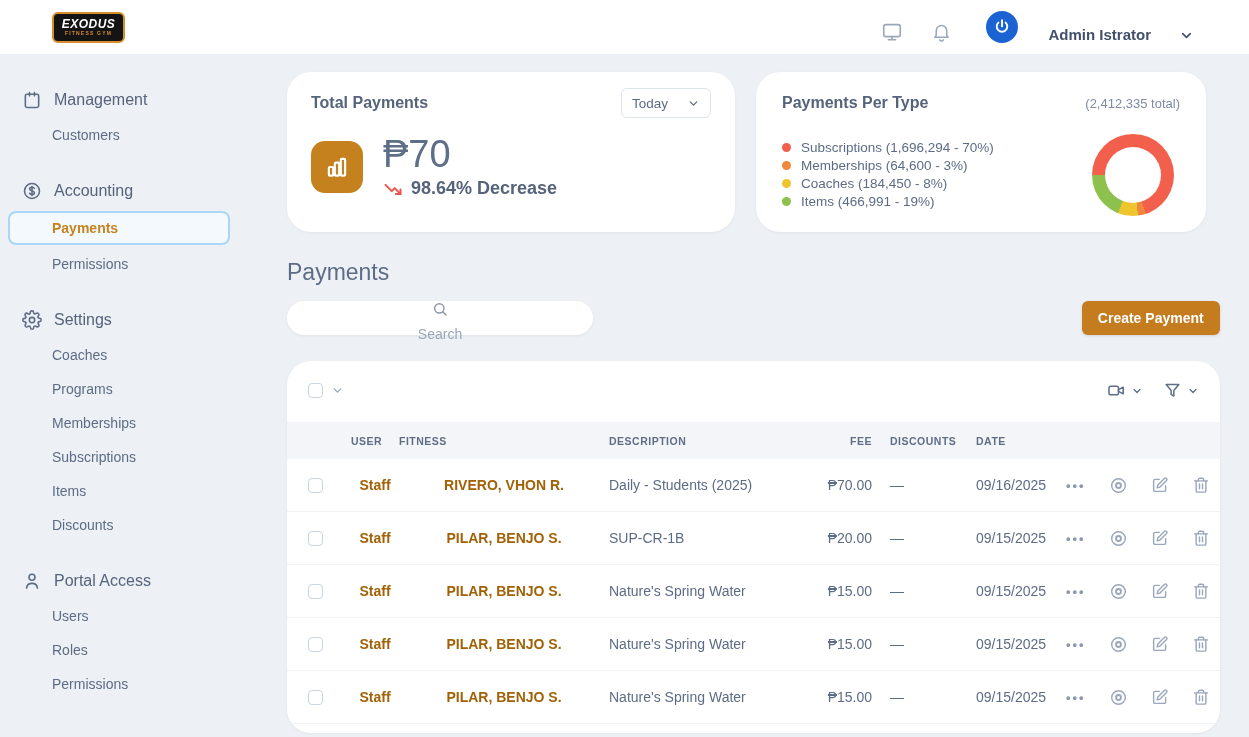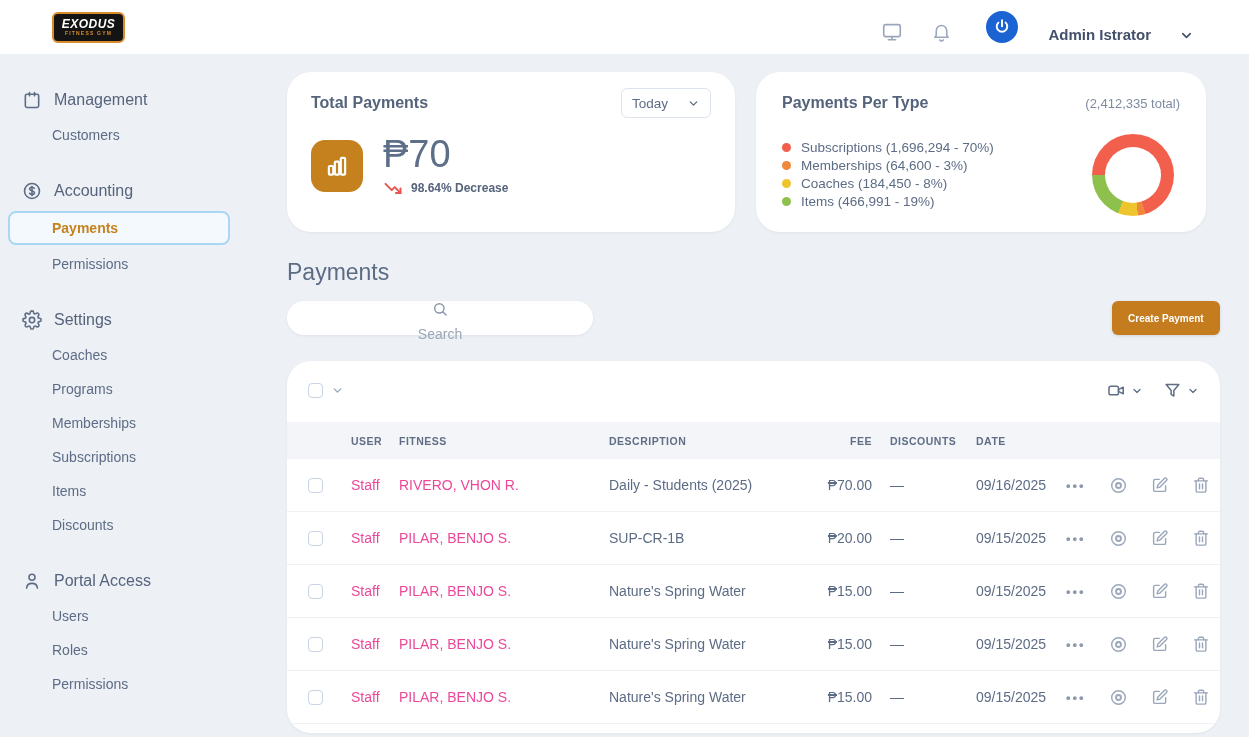--- a/index.html
+++ b/index.html
@@ -63,41 +63,41 @@
     display:flex; align-items:center; justify-content:space-between; padding:0 10px;
     font-size:13.5px; color:#5d6c85; cursor:pointer; margin-top:-6px;
   }
   .total-body { display:flex; align-items:center; gap:20px; margin-top:16px; }
   .stat-tile {
     width:52px; height:52px; border-radius:14px; background:#c5811e;
     display:flex; align-items:center; justify-content:center;
   }
   .amount { font-size:38px; color:#5d6e88; line-height:40px; }
   .trend { display:flex; align-items:center; gap:8px; margin-top:4px; }
-  .trend-text { font-size:12px; font-weight:700; color:#55637b; }
+  .trend-text { font-size:18px; font-weight:700; color:#55637b; }
 
   .type-total { font-size:13px; color:#7e8ba0; margin-top:2px; }
   .type-body { display:flex; justify-content:space-between; margin-top:26px; }
   .legend-item { display:flex; align-items:center; gap:10px; height:18px; }
   .legend-dot { width:9px; height:9px; border-radius:50%; flex-shrink:0; }
   .legend-text { font-size:13.5px; color:#5d6c85; white-space:nowrap; }
   .donut { width:82px; height:82px; border-radius:50%; position:relative; margin:-4px 6px 0 0; }
   .donut::after { content:""; position:absolute; inset:13px; border-radius:50%; background:#fff; }
 
   .page-heading { font-size:23px; color:#5d6c85; margin:27px 0 15px; font-weight:400; }
 
   .controls-row { display:flex; align-items:center; justify-content:space-between; }
   .table-search {
     width:306px; height:34px; border-radius:17px; background:#fff; box-shadow:0 1px 3px rgba(50,60,80,.07);
     display:flex; align-items:center; padding:0 14px; gap:9px; color:#8a97ab;flex-direction:column;
   }
   .table-search .ph { font-size:14px; color:#9aa6b8; }
   .btn-primary {
     height:34px; padding:0 16px; border:none; border-radius:6px; background:#c47c1e;
-    color:#fff; font-size:10px; font-weight:700; cursor:pointer; font-family:inherit;
+    color:#fff; font-size:14px; font-weight:700; cursor:pointer; font-family:inherit;
     box-shadow:0 1px 3px rgba(50,60,80,.15);
   }
 
   
   .table-card { margin-top:26px; padding-bottom:4px; min-height:372px; }
   .table-toolbar { display:flex; align-items:center; justify-content:space-between; padding:20px 21px 22px; }
   .toolbar-left, .toolbar-right { display:flex; align-items:center; gap:8px; color:#5f6e85; }
   .toolbar-right { gap:6px; }
   .toolbar-group { display:flex; align-items:center; gap:5px; margin-left:14px; cursor:pointer; }
   .checkbox {
@@ -110,21 +110,21 @@
   .trow { display:flex; align-items:center; height:53px; border-bottom:1px solid #eef1f5; font-size:14px; }
 
   .col-check { width:64px; padding-left:21px; display:flex; align-items:center; }
   .col-user { width:48px; }
   .col-customer { width:210px; }
   .col-desc { width:210px; }
   .col-fee { width:53px; text-align:right; }
   .col-disc { width:104px; padding-left:18px; }
   .col-date { width:90px; }
   .col-actions { flex:1; display:flex; align-items:center; justify-content:flex-end; gap:23px; padding-right:10px; color:#9aa7ba; }
-  .orange { color:#ec4899; font-weight:400; }
+  .orange { color:#a16207; font-weight:700;text-align:center; }
   .muted { color:#5d6c85; }
   .dots { font-size:13px; font-weight:700; color:#8c99ad; letter-spacing:2px; cursor:pointer; }
   .act { cursor:pointer; color:#9aa7ba; }
 </style>
 </head>
 <body>
 
 <div class="topbar">
   <div class="logo">
     <div class="logo-line1">EXODUS</div>

